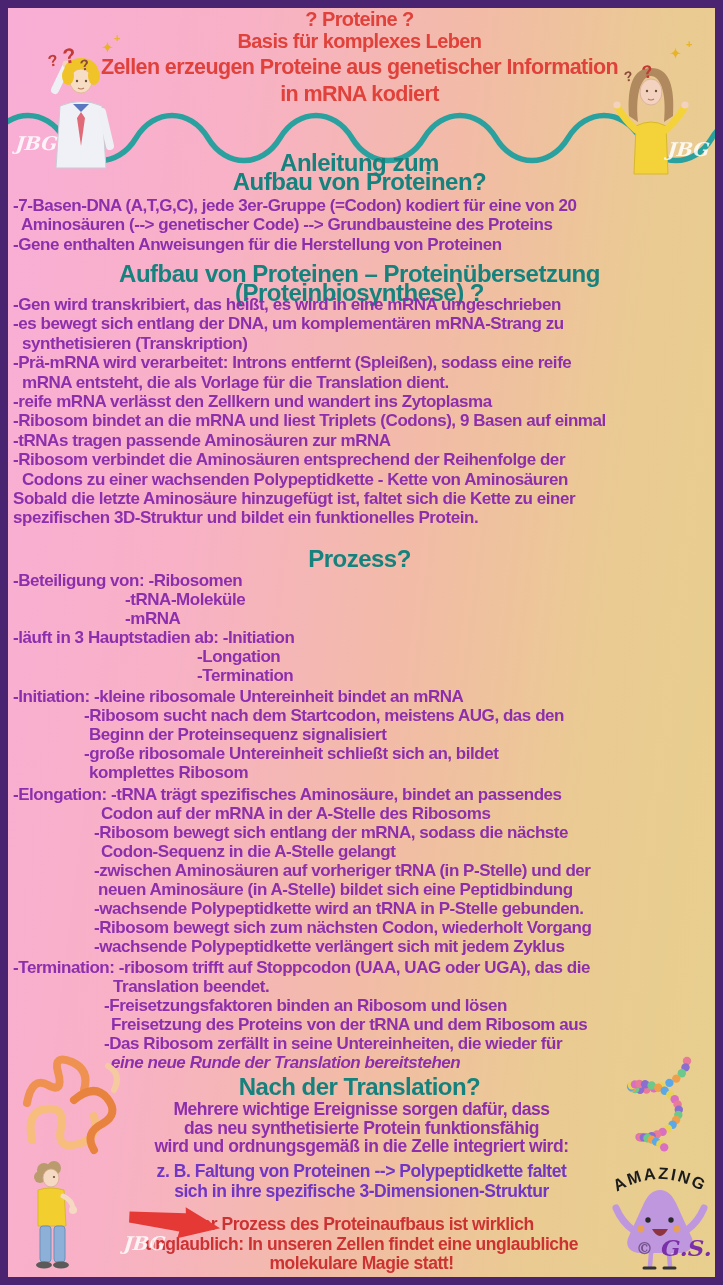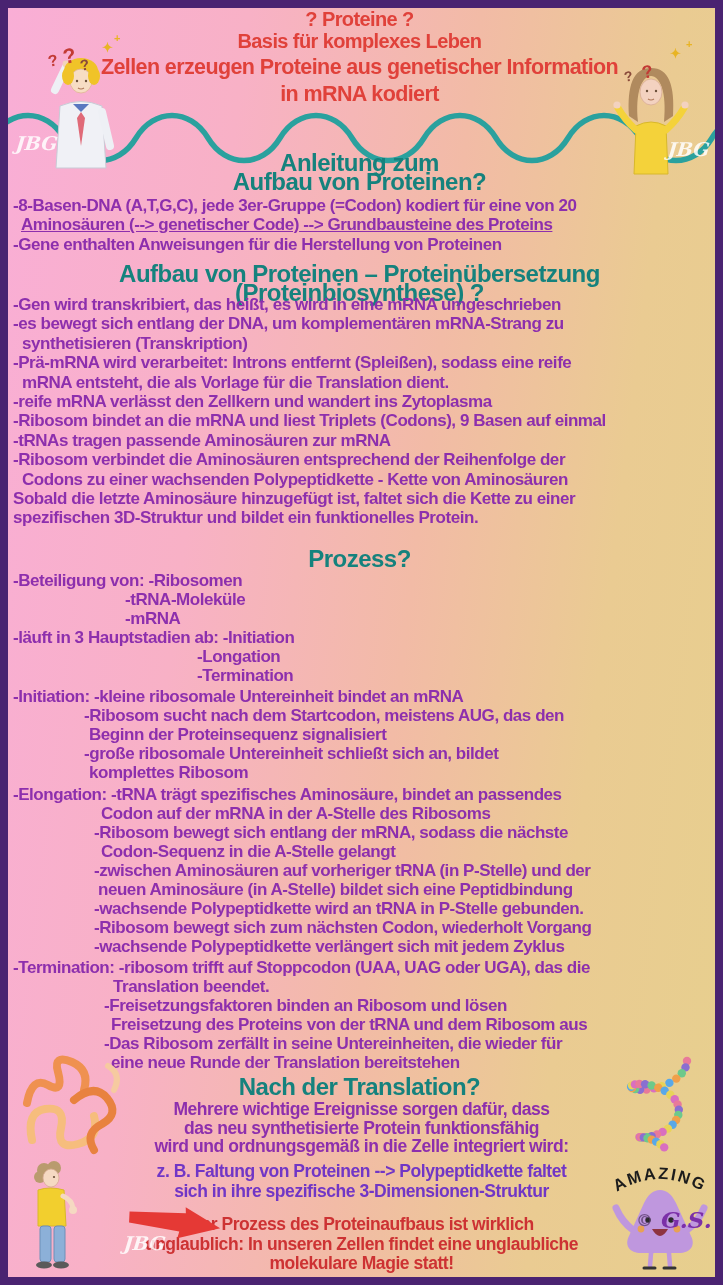--- a/index.html
+++ b/index.html
@@ -87,22 +87,22 @@
   <span class="abs qmark" style="top:54px;left:634px;font-size:18px">?</span>
   <span class="abs sparkle" style="top:38px;left:662px">✦</span>
   <span class="abs sparkle" style="top:30px;left:678px;font-size:11px">+</span>
 
   <div class="abs sig" style="top:124px;left:8px">JBG</div>
   <div class="abs sig" style="top:130px;left:660px">JBG</div>
 
   <div class="abs ctr heading" style="top:145px">Anleitung zum</div>
   <div class="abs ctr heading" style="top:164px">Aufbau von Proteinen?</div>
   <div class="abs body-block" style="top:188px">
-      <div class="line">-8-Basen-DNA (A,T,G,C), jede 3er-Gruppe (=Codon) kodiert für eine von 20</div>
-      <div class="line" style="padding-left: 8px; text-decoration: underline;">Aminosäuren (--&gt; genetischer Code) --&gt; Grundbausteine des Proteins</div>
+      <div class="line">-7-Basen-DNA (A,T,G,C), jede 3er-Gruppe (=Codon) kodiert für eine von 20</div>
+      <div class="line" style="padding-left: 8px;">Aminosäuren (--&gt; genetischer Code) --&gt; Grundbausteine des Proteins</div>
       <div class="line">-Gene enthalten Anweisungen für die Herstellung von Proteinen</div>
     </div>
 
   <div class="abs ctr heading" style="top:256px">Aufbau von Proteinen – Proteinübersetzung (Proteinbiosynthese) ?</div>
   <div class="abs body-block" style="top:287px">
       <div class="line">-Gen wird transkribiert, das heißt, es wird in eine mRNA umgeschrieben</div>
       <div class="line">-es bewegt sich entlang der DNA, um komplementären mRNA-Strang zu</div>
       <div class="line" style="padding-left: 9px;">synthetisieren (Transkription)</div>
       <div class="line">-Prä-mRNA wird verarbeitet: Introns entfernt (Spleißen), sodass eine reife</div>
       <div class="line" style="padding-left: 9px;">mRNA entsteht, die als Vorlage für die Translation dient.</div>
@@ -141,21 +141,21 @@
       <div class="line" style="padding-left: 81px;">-wachsende Polypeptidkette wird an tRNA in P-Stelle gebunden.</div>
       <div class="line" style="padding-left: 81px;">-Ribosom bewegt sich zum nächsten Codon, wiederholt Vorgang</div>
       <div class="line" style="padding-left: 81px;">-wachsende Polypeptidkette verlängert sich mit jedem Zyklus</div>
     </div>
   <div class="abs body-block lh19" style="top:950px">
       <div class="line">-Termination: -ribosom trifft auf Stoppcodon (UAA, UAG oder UGA), das die</div>
       <div class="line" style="padding-left: 100px;">Translation beendet.</div>
       <div class="line" style="padding-left: 91px;">-Freisetzungsfaktoren binden an Ribosom und lösen</div>
       <div class="line" style="padding-left: 98px;">Freisetzung des Proteins von der tRNA und dem Ribosom aus</div>
       <div class="line" style="padding-left: 91px;">-Das Ribosom zerfällt in seine Untereinheiten, die wieder für</div>
-      <div class="line" style="padding-left: 98px;">eine neue Runde der Translation bereitstehen</div>
+      <div class="line" style="padding-left: 98px; font-style: italic;">eine neue Runde der Translation bereitstehen</div>
     </div>
 
   <div class="abs ctr heading" style="top:1069px">Nach der Translation?</div>
   <div class="abs center-block" style="top:1092px">
       <div class="line">Mehrere wichtige Ereignisse sorgen dafür, dass</div>
       <div class="line">das neu synthetisierte Protein funktionsfähig</div>
       <div class="line">wird und ordnungsgemäß in die Zelle integriert wird:</div>
     </div>
   <div class="abs center-block violet" style="top:1153px">
       <div class="line">z. B. Faltung von Proteinen --&gt; Polypeptidkette faltet</div>
@@ -259,15 +259,15 @@
     <circle cx="71" cy="70" r="2.7" fill="#2a2a2a"></circle>
     <circle cx="41" cy="79" r="3.4" fill="#efa23c" opacity="0.85"></circle>
     <circle cx="77" cy="79" r="3.4" fill="#efa23c" opacity="0.85"></circle>
     <path d="M52,79 Q60,93 68,79 Z" fill="#8e3340"></path>
     <line x1="51" y1="103" x2="50" y2="116" stroke="#bf97de" stroke-width="4.5" stroke-linecap="round"></line>
     <line x1="69" y1="103" x2="70" y2="116" stroke="#bf97de" stroke-width="4.5" stroke-linecap="round"></line>
     <line x1="44" y1="118" x2="55" y2="118" stroke="#333" stroke-width="3" stroke-linecap="round"></line>
     <line x1="64" y1="118" x2="75" y2="118" stroke="#333" stroke-width="3" stroke-linecap="round"></line>
   </svg>
 
-  <div class="abs sig-gs" style="top:1198px;left:628px"><span class="cp">©</span> <span>G.S.</span></div>
+  <div class="abs sig-gs" style="top:1226px;left:628px"><span class="cp">©</span> <span>G.S.</span></div>
 
 </div>
 
 </body></html>

